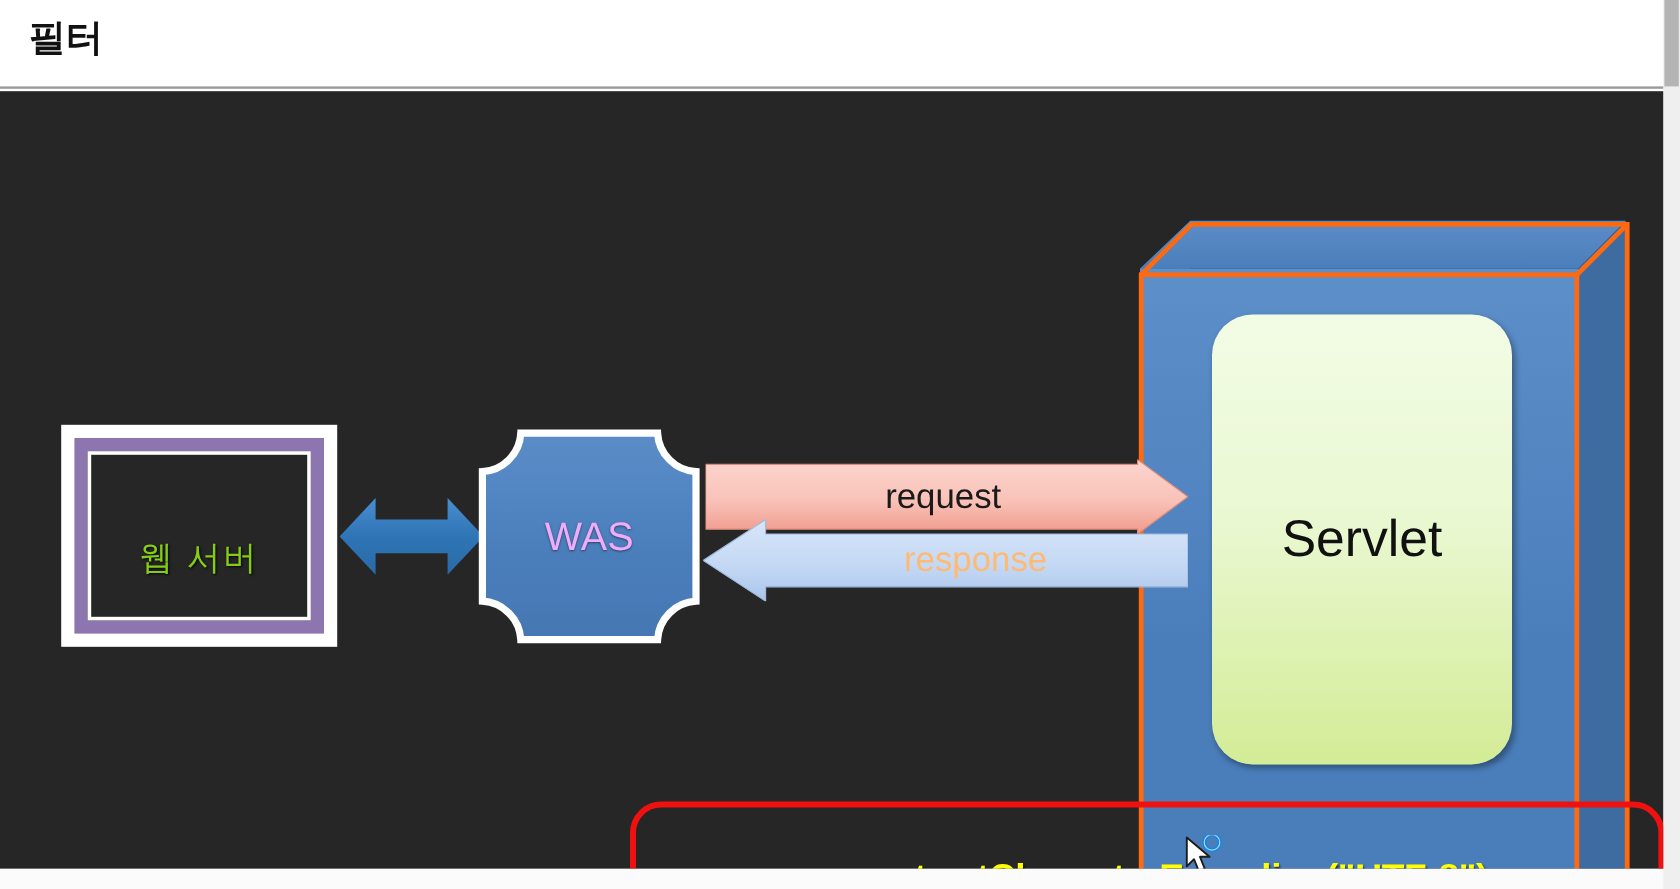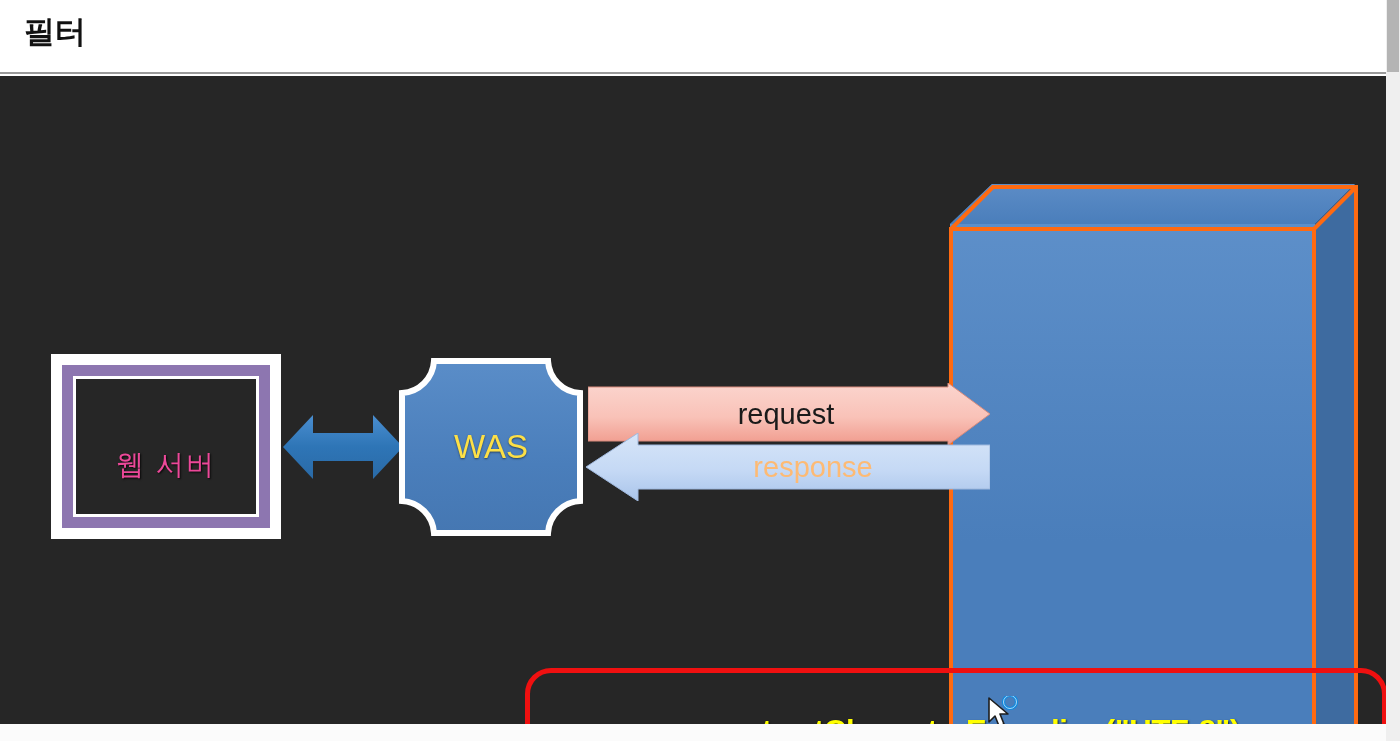--- a/index.html
+++ b/index.html
@@ -85,21 +85,21 @@
   }
   #webserver-inner {
     width: 100%; height: 100%;
     background: #262626;
     border: 3px solid #ffffff;
     display: flex;
     align-items: center;
     justify-content: center;
   }
   #webserver-label {
-    color: #ec4899;
+    color: #84cc16;
     font-size: 28px;
     font-weight: normal;
     letter-spacing: 2px;
     text-shadow: 1px 1px 2px rgba(0,0,0,.85);
     white-space: nowrap;
     margin-top: 36px;
   }
 
   
   #double-arrow {
@@ -114,21 +114,21 @@
     left: 396px; top: 279px;
     width: 190px; height: 184px;
   }
   #was-label {
     position: absolute;
     left: 396px; top: 279px;
     width: 190px; height: 184px;
     display: flex;
     align-items: center;
     justify-content: center;
-    color: #fde047;
+    color: #f0abfc;
     font-size: 33px;
     text-shadow: 0 1px 2px rgba(0,0,0,.5);
     pointer-events: none;
   }
 
   
   #request-arrow {
     position: absolute;
     left: 588px; top: 307px;
     width: 402px; height: 62px;
@@ -272,20 +272,23 @@
         <rect x="11" y="53" width="363" height="557"></rect>
 
         <polyline points="11,53 53,11 416,11 416,568 374,610"></polyline>
 
         <line x1="374" y1="53" x2="416" y2="11"></line>
 
         <line x1="374" y1="610" x2="416" y2="568"></line>
       </g>
     </svg>
 
+    <div id="servlet-box">
+      <span id="servlet-label">Servlet</span>
+    </div>
 
     <div id="webserver-box">
       <div id="webserver-frame">
         <div id="webserver-inner">
           <span id="webserver-label">웹 서버</span>
         </div>
       </div>
     </div>
 
     <svg id="double-arrow" viewBox="0 0 120 72" width="120" height="72">

